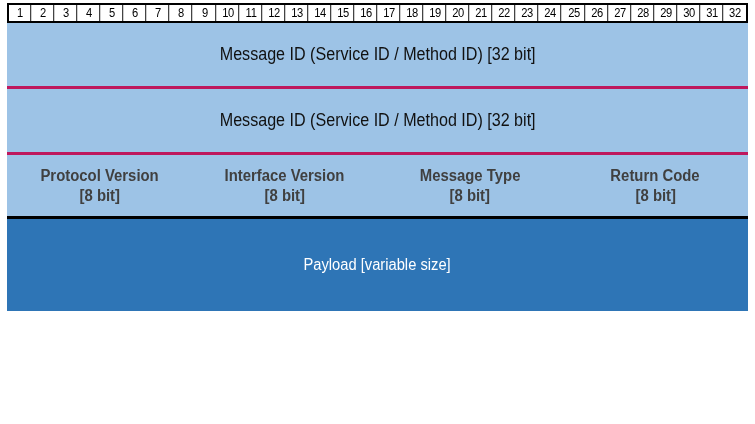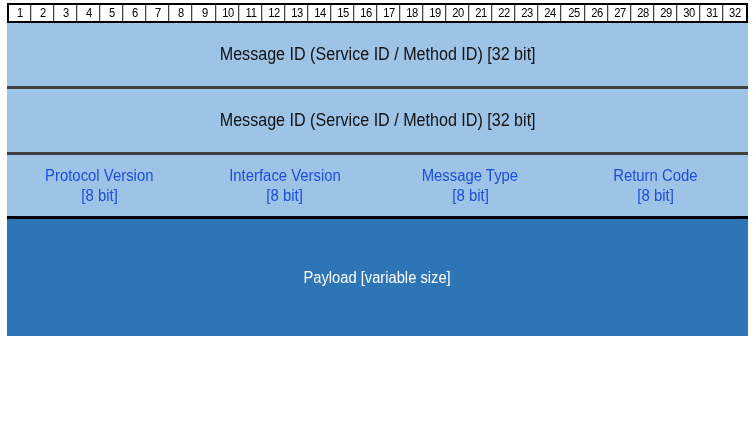--- a/index.html
+++ b/index.html
@@ -47,36 +47,36 @@
     font-family: "Liberation Sans Narrow", "Liberation Sans", sans-serif;
     transform: scaleX(0.93);
   }
   .bit-cell:last-child { border-right: none; }
 
   
   .field-row {
     width: 741px;
     box-sizing: border-box;
     background: #9DC3E6;
-    border-bottom: 3px solid #404040;
+    border-bottom: 3px solid #be185d;
     display: flex;
     align-items: center;
     justify-content: center;
     color: #111111;
   }
   .row-32 {
     height: 66px;
     font-size: 17.5px;
   }
   .row-8fields {
     height: 64px;
     border-bottom: 3px solid #000000;
   }
   .row-payload {
-    height: 117px;
+    height: 92px;
     background: #2E75B6;
     border-bottom: none;
     color: #ffffff;
     font-size: 16px;
   }
 
   .label-32, .payload-label {
     white-space: nowrap;
     transform: scaleX(0.92);
     font-family: "Liberation Sans", sans-serif;
@@ -88,21 +88,22 @@
     height: 100%;
   }
   .eight-bit-cell {
     flex: 1 1 0;
     display: flex;
     flex-direction: column;
     align-items: center;
     justify-content: center;
     font-size: 16px;
     line-height: 1.25;
-    color: #1d4ed8;
+    color: #404040;
+    font-weight: bold;
   }
   .eight-bit-cell span {
     white-space: nowrap;
     transform: scaleX(0.93);
   }
 
   
 </style>
 </head>
 <body>

